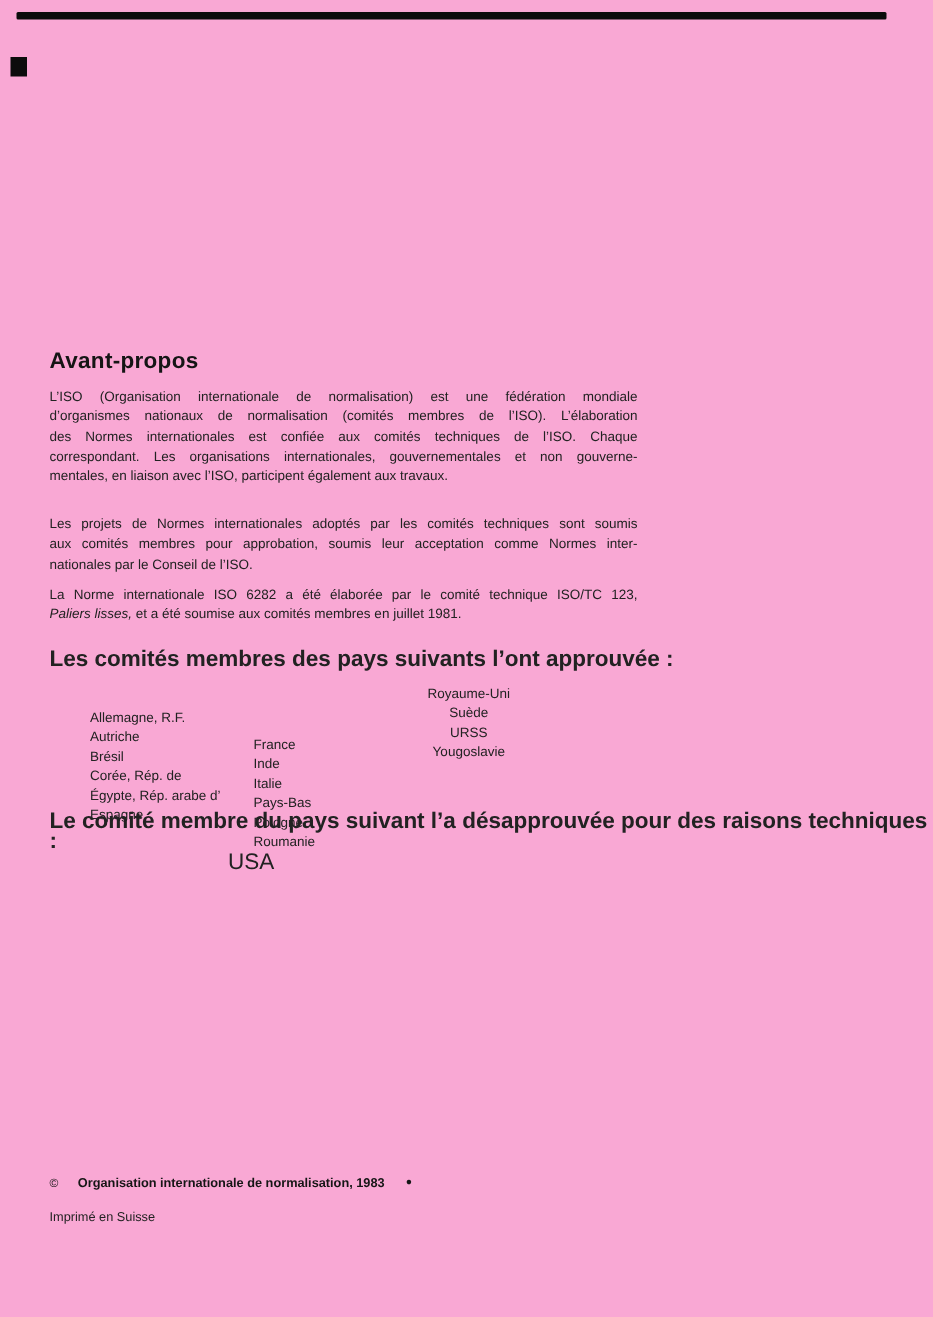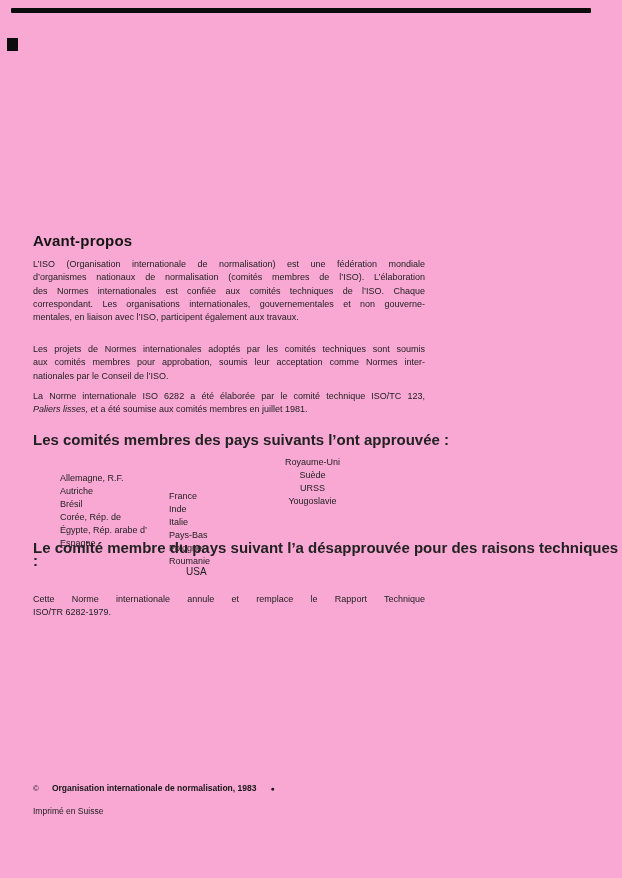--- a/index.html
+++ b/index.html
@@ -14,21 +14,21 @@
   .heading {
     position:absolute; left:33px; top:232px;
     font-size:15px; font-weight:bold; color:#151515; letter-spacing:.2px;
   }
   .block { position:absolute; left:33px; width:392px; font-size:9px; line-height:13.3px; }
   .jline { text-align:justify; text-align-last:justify; }
   .jline.last { text-align-last:left; }
   .intro-line { position:absolute; left:33px; font-size:15px; line-height:13px;font-weight:bold; }
   .country-col { position:absolute; font-size:9px; line-height:13px; }
   .country-col div { white-space:nowrap; }
-  .usa { position:absolute; left:186px; top:566px; font-size:10px; }
+  .usa { position:absolute; left:152px; top:566px; font-size:15px; }
   .footer-copyright {
     position:absolute; left:33px; top:783px; font-size:8.5px; font-weight:bold; color:#161616;
     display:flex; align-items:center;
   }
   .copyright-symbol { font-weight:normal; font-size:8px; margin-right:13px; }
   .end-bullet { font-size:7px; margin-left:14px; }
   .printed-in { position:absolute; left:33px; top:806px; font-size:8.5px; color:#222; }
   .italic { font-style:italic; }
 </style>
 </head>
@@ -84,24 +84,20 @@
     <div>Royaume-Uni</div>
     <div>Suède</div>
     <div>URSS</div>
     <div>Yougoslavie</div>
   </div>
 
   <div class="intro-line" style="top:541px;">Le comité membre du pays suivant l’a désapprouvée pour des raisons techniques :</div>
 
   <div class="usa">USA</div>
 
-  <div class="block" style="top:593px;">
-    <div class="jline">Cette Norme internationale annule et remplace le Rapport Technique</div>
-    <div class="jline last">ISO/TR 6282-1979.</div>
-  </div>
 
   <div class="footer-copyright">
     <span class="copyright-symbol">©</span>
     <span>Organisation internationale de normalisation, 1983</span>
     <span class="end-bullet">●</span>
   </div>
 
   <div class="printed-in">Imprimé en Suisse</div>
 
 </div>

